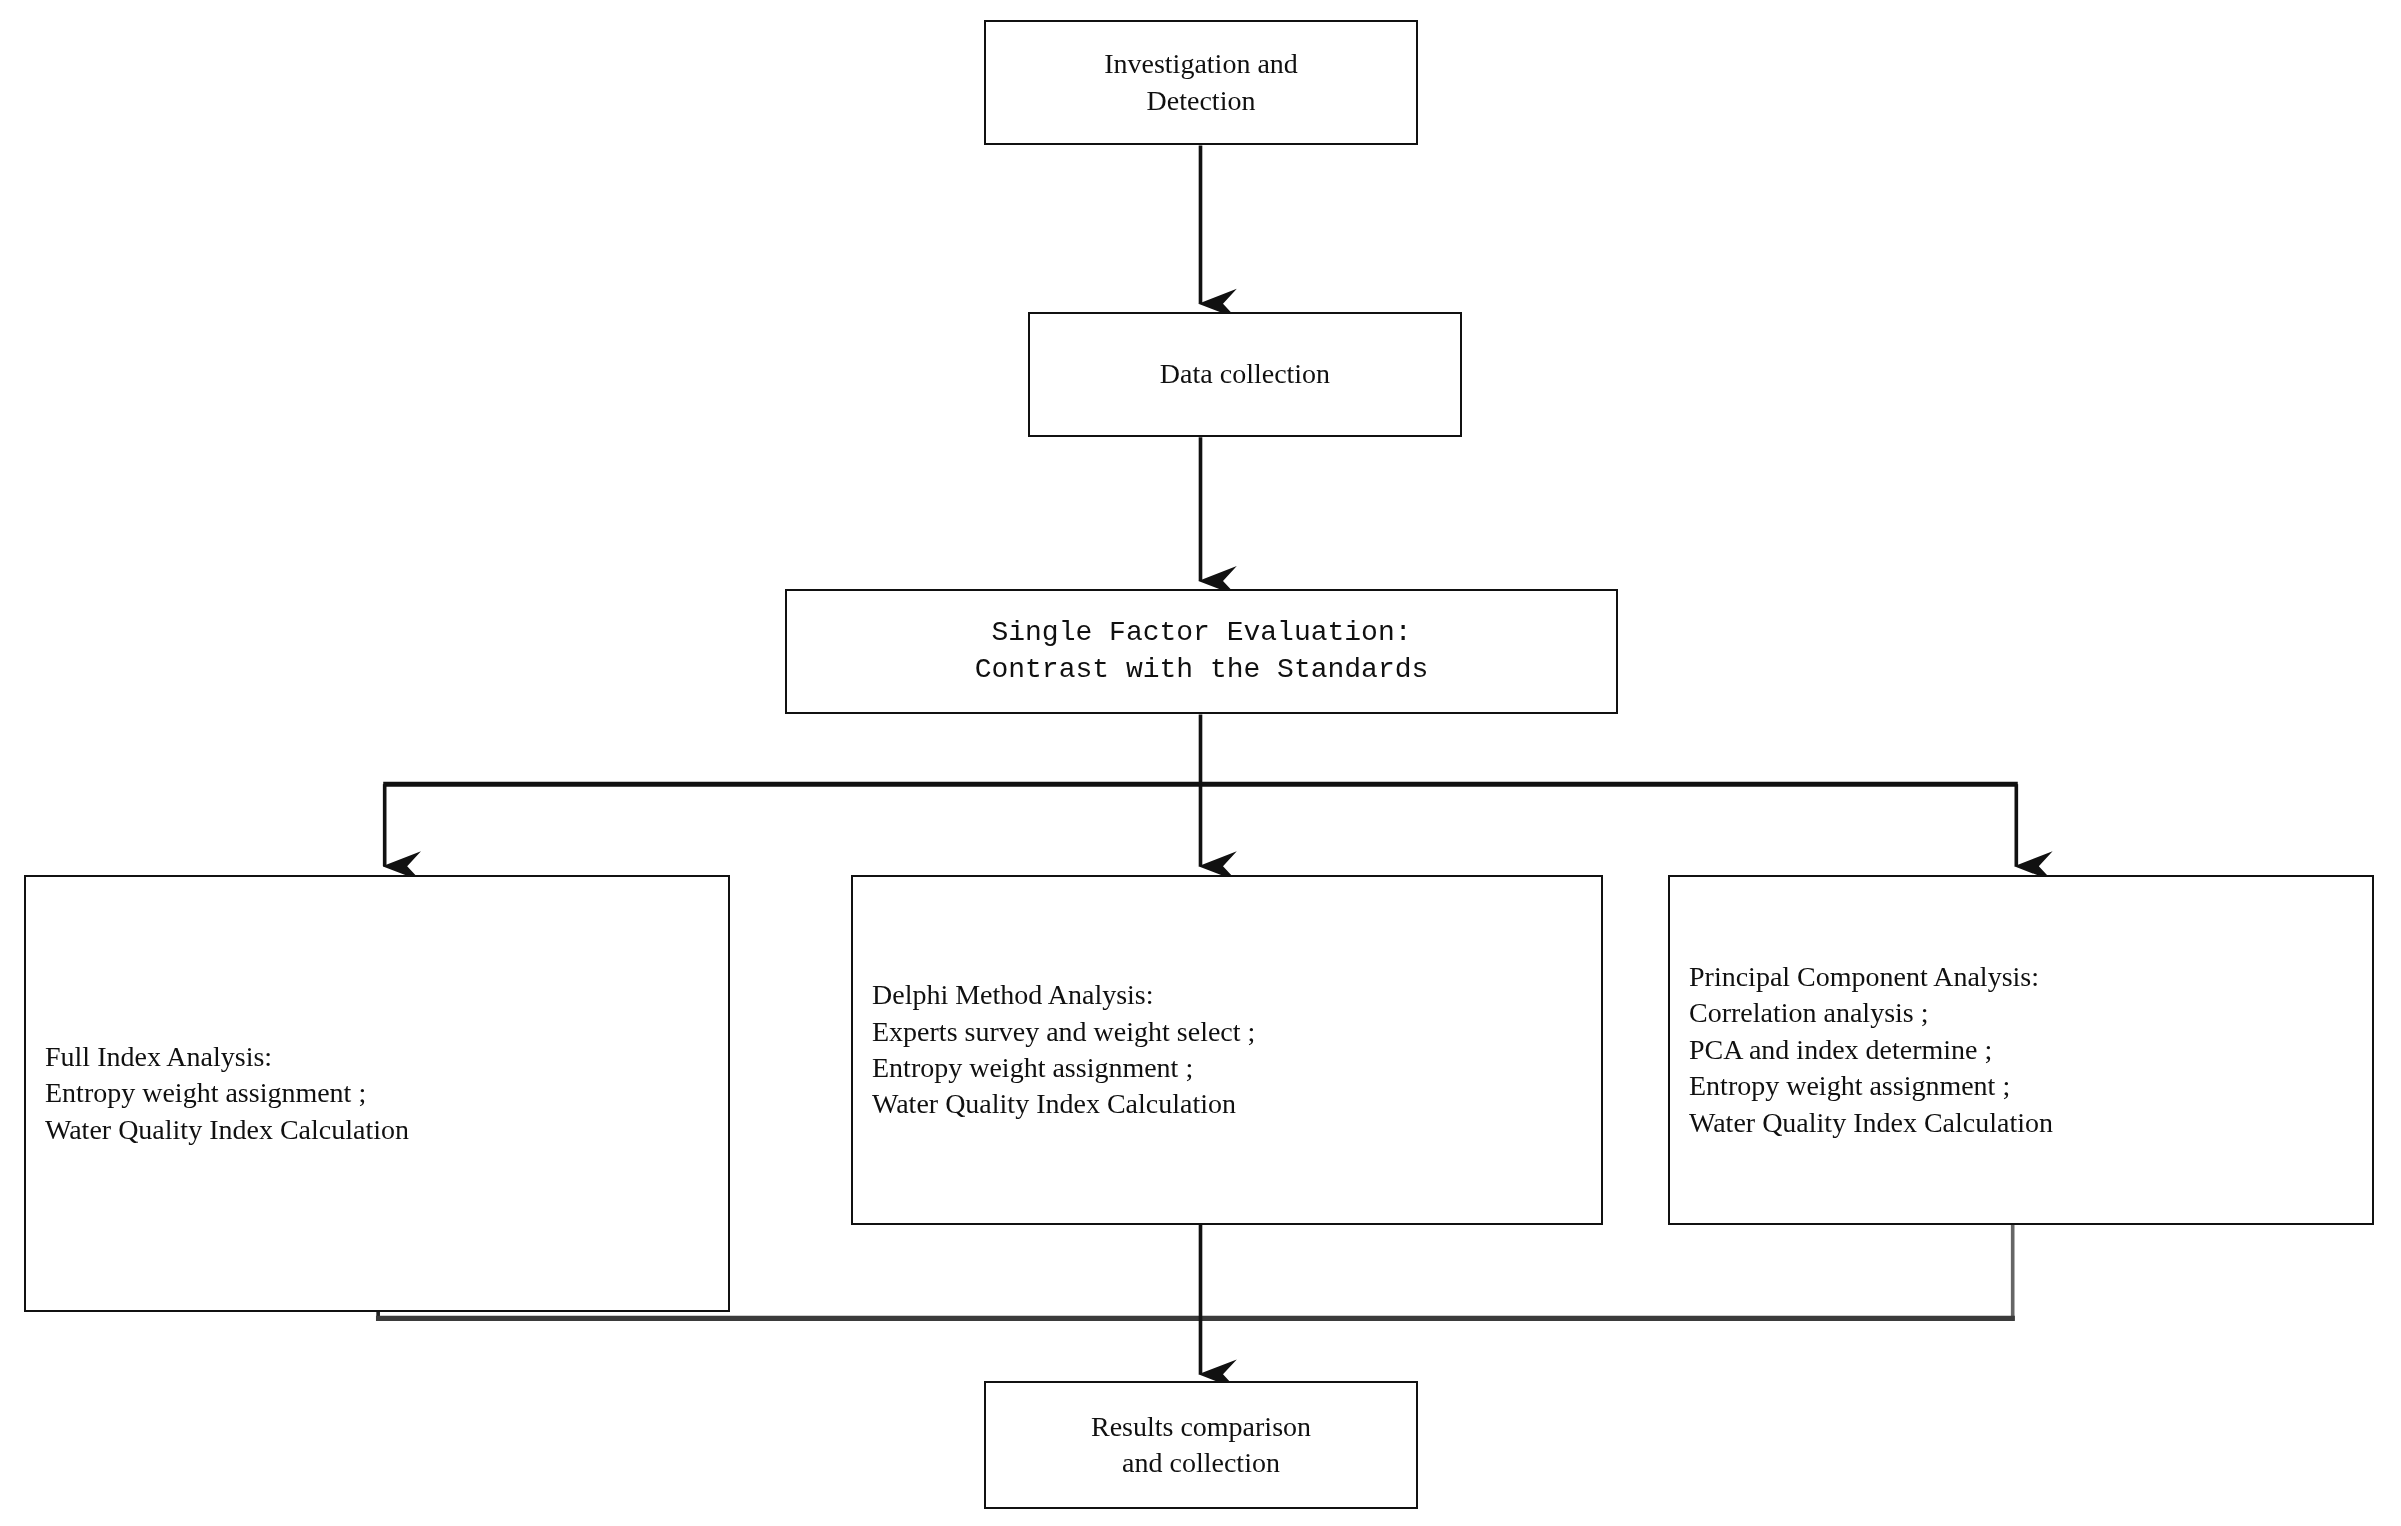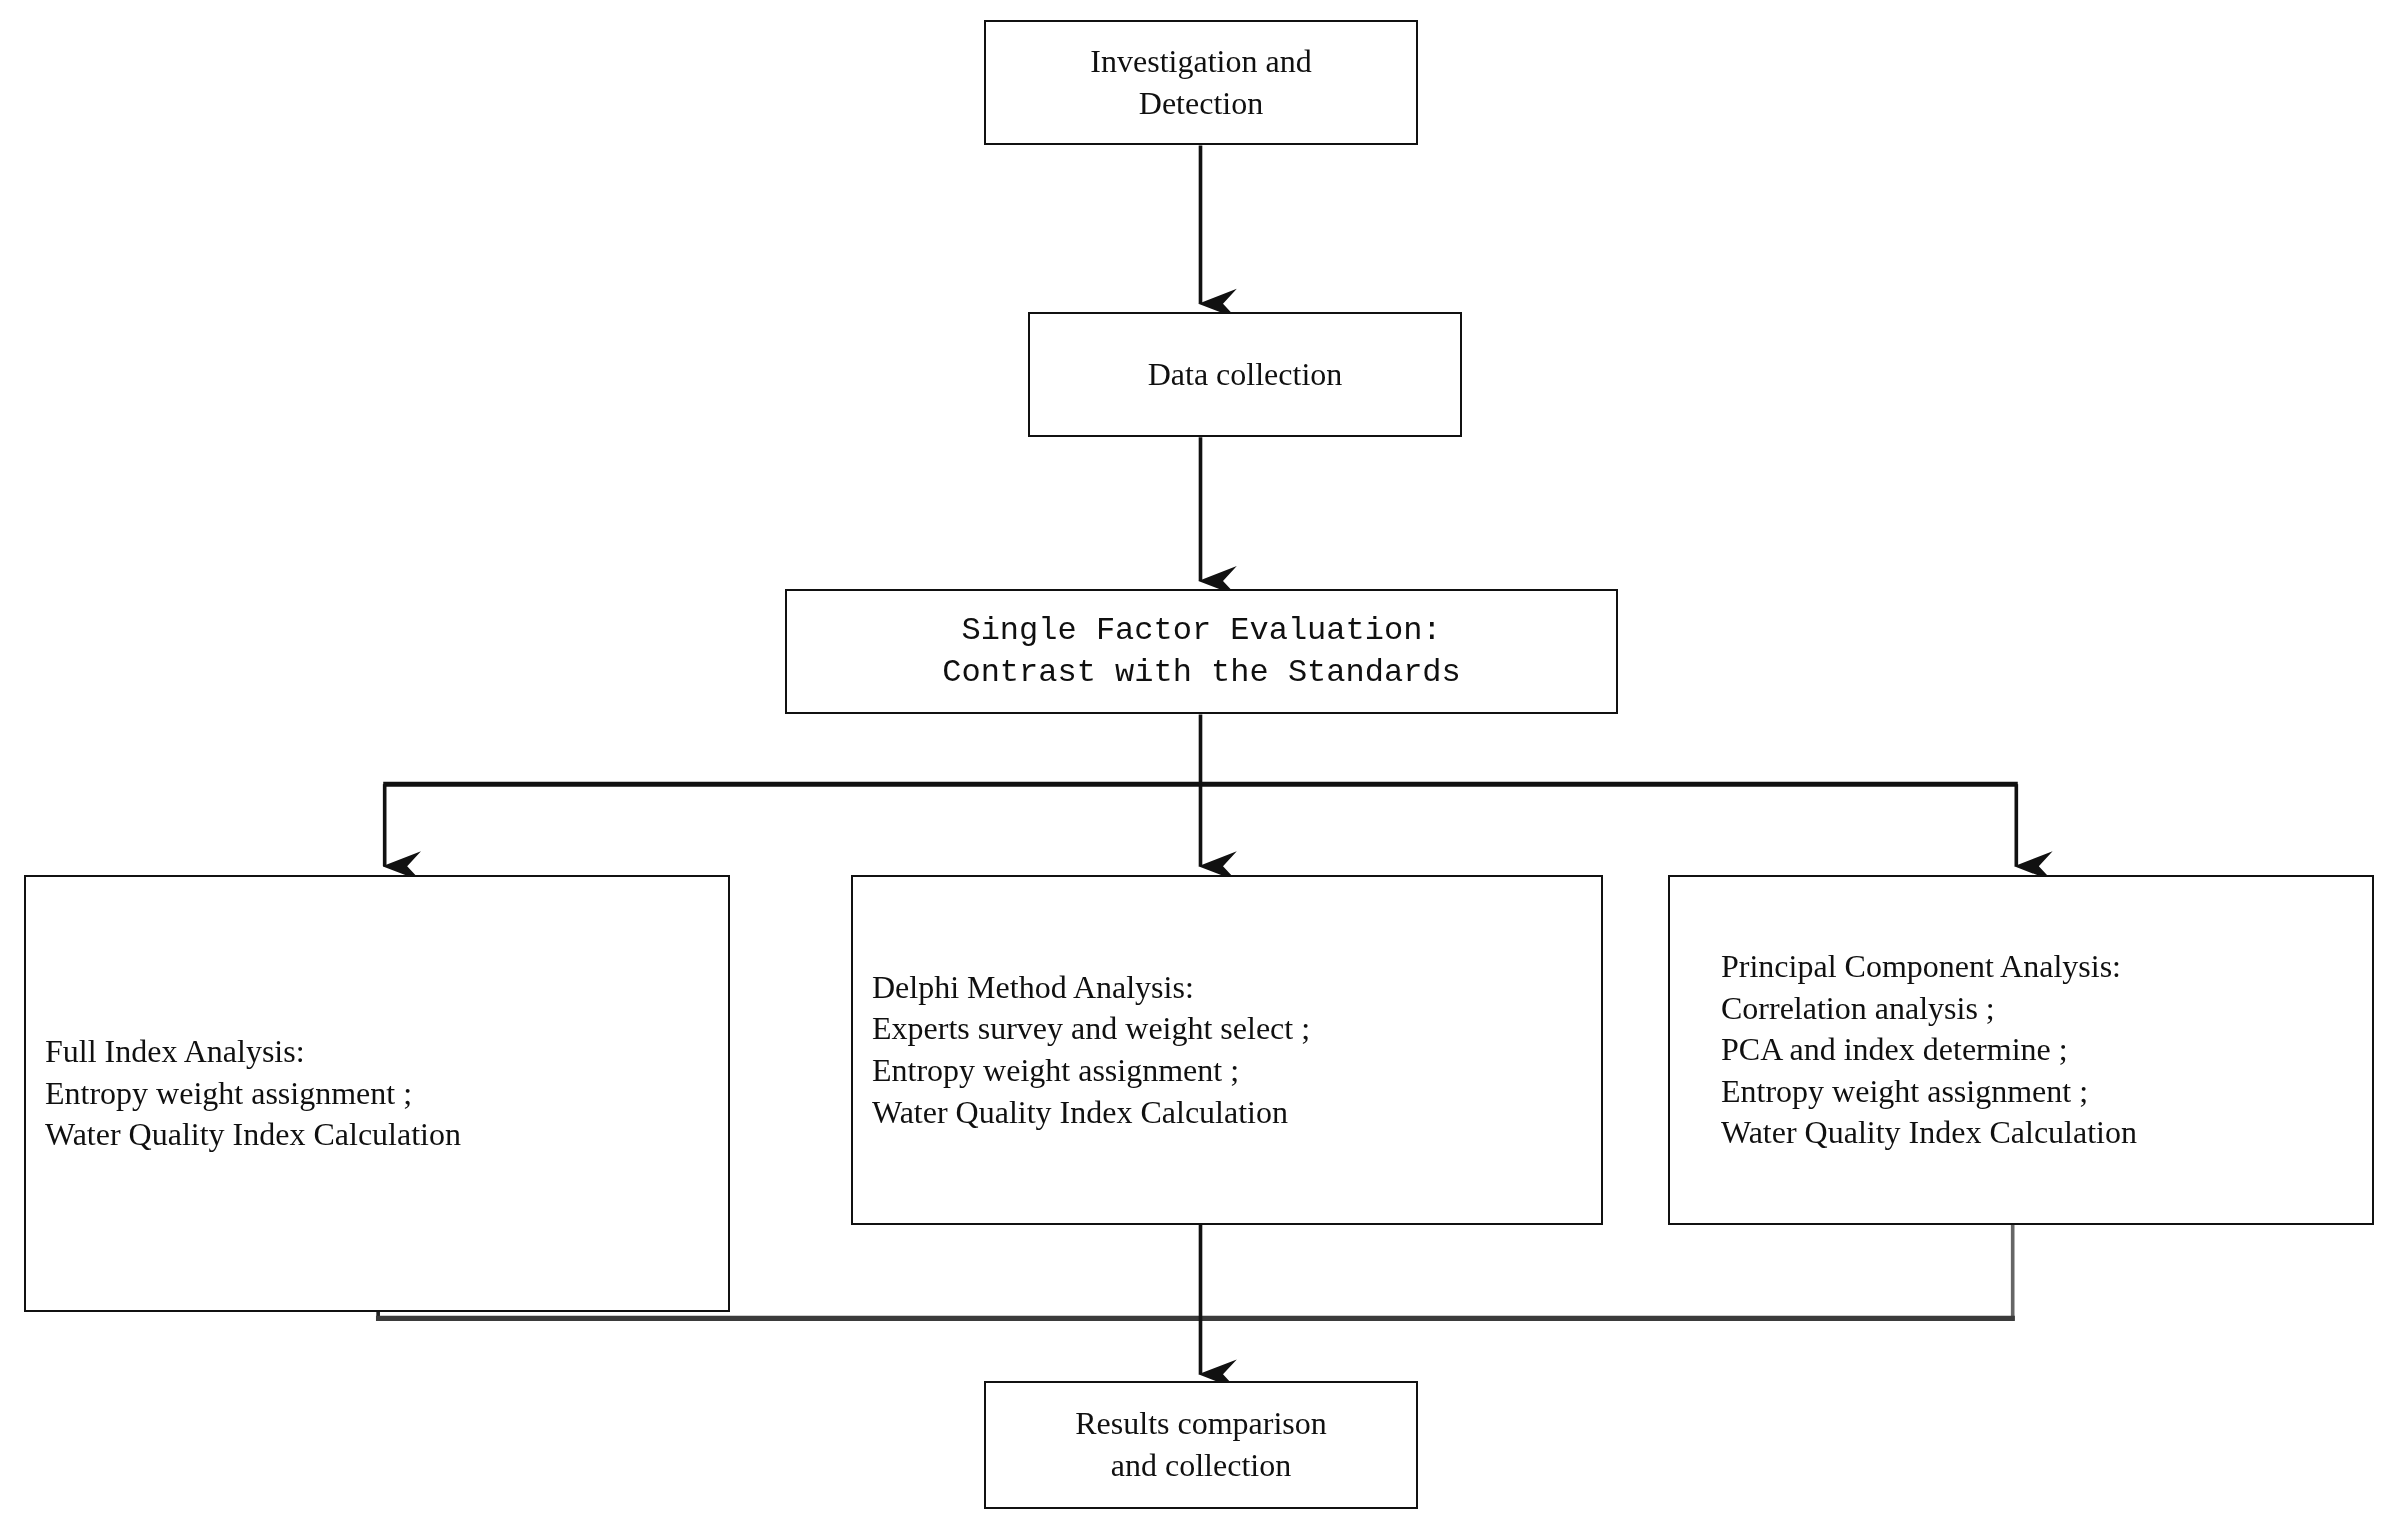--- a/index.html
+++ b/index.html
@@ -25,35 +25,35 @@
   }
   .node {
     position: absolute;
     box-sizing: border-box;
     border: 2.9px solid #111111;
     background: #ffffff;
     display: flex;
     flex-direction: column;
     justify-content: center;
     color: #101010;
-    font-size: 32px;
+    font-size: 28px;
     line-height: 1.30;
   }
   .node.center { align-items: center; text-align: center; }
   .node.left   { align-items: flex-start; text-align: left; }
   .node.left .line { padding-left: 19px; }
   .line { white-space: pre; display: block; }
 
   
   #node-investigation { left: 984px; top: 20.3px;   width: 434px;  height: 125px; }
   #node-data          { left: 984px; top: 312px;  width: 434px;  height: 125px; margin-left: 44px; }
   #node-single        { left: 785px; top: 589px;  width: 833px; height: 125px; font-family: Liberation Mono, monospace; }
   #node-full          { left: 24px;   top: 875px; width: 706px;  height: 437px; }
   #node-delphi        { left: 851px; top: 875px; width: 752px;  height: 350px; }
-  #node-pca           { left: 1668px; top: 875px; width: 706px;  height: 350px; padding-left: 32px; }
+  #node-pca           { left: 1668px; top: 875px; width: 706px;  height: 350px; }
   #node-results       { left: 984px; top: 1381px; width: 434px;  height: 128px; }
 </style>
 </head>
 <body>
 
 <div id="stage">
 
   <svg class="connectors" viewBox="0 0 3308 2103">
     <defs>
       <marker id="arrowhead" markerWidth="9" markerHeight="11" refX="4.4" refY="10.4" orient="auto" markerUnits="strokeWidth">

